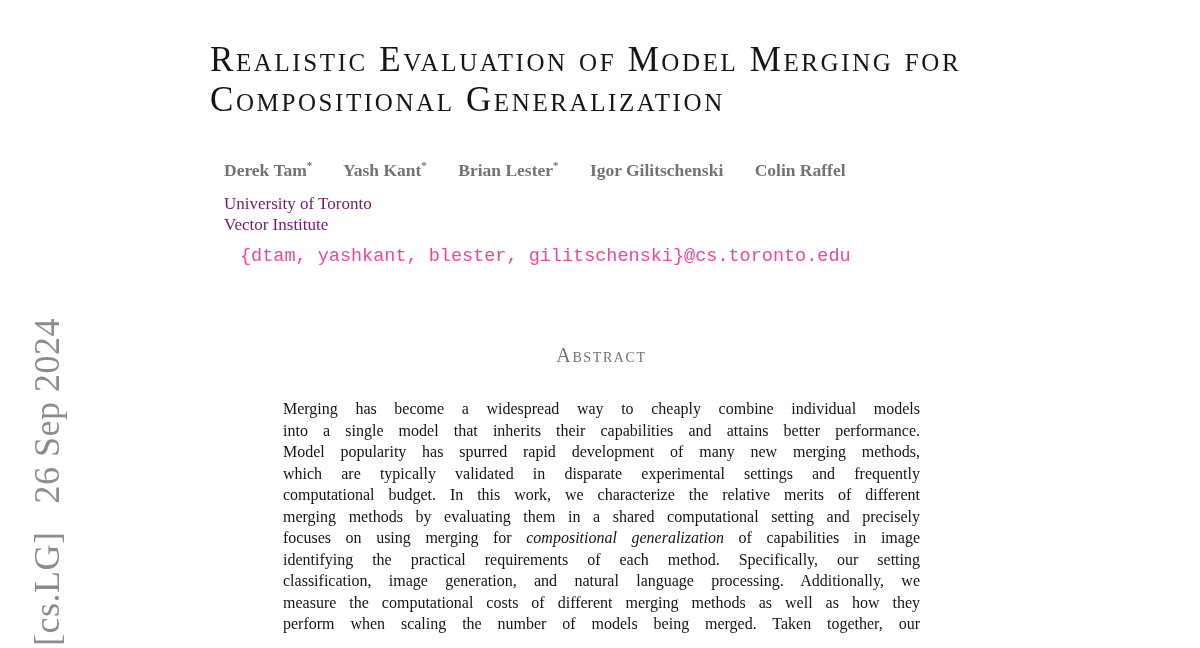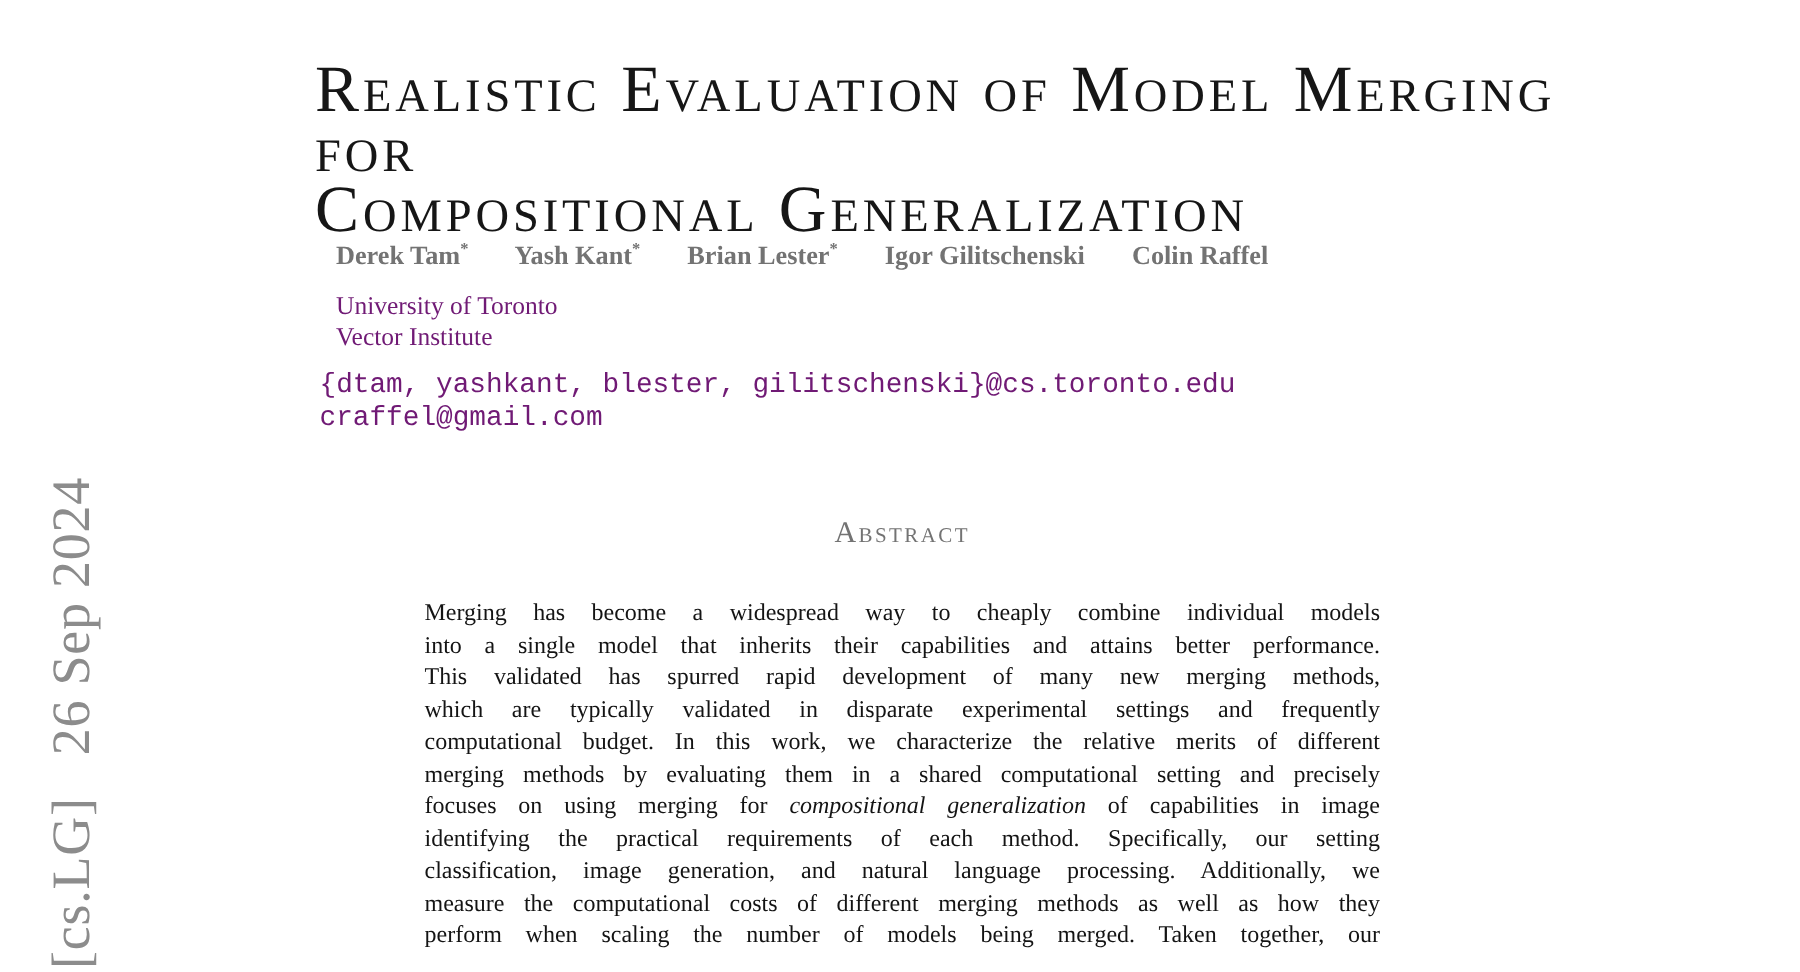--- a/index.html
+++ b/index.html
@@ -32,21 +32,21 @@
   }
   .watermark .wm-date { margin-left: 28px; }
 
   
   .title {
     position: absolute;
     left: 210px;
     top: 40px;
     width: 840px;
     font-variant: small-caps;
-    font-size: 44px;
+    font-size: 35px;
     line-height: 40px;
     letter-spacing: 2.6px;
     color: #161616;
     font-weight: 500;
   }
 
   
   .authors {
     position: absolute;
     left: 224px;
@@ -65,26 +65,26 @@
     left: 224px;
     top: 193px;
     font-size: 17px;
     line-height: 21px;
     color: #701a75;
   }
 
   
   .emails {
     position: absolute;
-    left: 213px;
+    left: 240px;
     top: 246px;
     font-family: "Liberation Mono", "DejaVu Sans Mono", monospace;
     font-size: 18.5px;
     line-height: 21.5px;
-    color: #701a75;
+    color: #ec4899;
     white-space: nowrap;
   }
 
   
   .abstract-heading {
     position: absolute;
     left: 283px;
     top: 344px;
     width: 637px;
     text-align: center;
@@ -130,29 +130,28 @@
     <span class="author"><span>Colin Raffel</span><sup></sup></span>
   </div>
 
   <div class="affiliation">
     <div>University of Toronto</div>
     <div>Vector Institute</div>
   </div>
 
   <div class="emails">
     <div>{dtam, yashkant, blester, gilitschenski}@cs.toronto.edu</div>
-    <div>craffel@gmail.com</div>
   </div>
 
   <div class="abstract-heading">Abstract</div>
 
   <div class="abstract-body">
     <div class="abs-line">Merging has become a widespread way to cheaply combine individual models</div>
     <div class="abs-line">into a single model that inherits their capabilities and attains better performance.</div>
-    <div class="abs-line">This validated has spurred rapid development of many new merging methods,</div>
+    <div class="abs-line">Model popularity has spurred rapid development of many new merging methods,</div>
     <div class="abs-line">which are typically validated in disparate experimental settings and frequently</div>
     <div class="abs-line">computational budget. In this work, we characterize the relative merits of different</div>
     <div class="abs-line">merging methods by evaluating them in a shared computational setting and precisely</div>
     <div class="abs-line"><span>focuses on using merging for </span><span class="it">compositional generalization</span><span> of capabilities in image</span></div>
     <div class="abs-line">identifying the practical requirements of each method. Specifically, our setting</div>
     <div class="abs-line">classification, image generation, and natural language processing. Additionally, we</div>
     <div class="abs-line">measure the computational costs of different merging methods as well as how they</div>
     <div class="abs-line">perform when scaling the number of models being merged. Taken together, our</div>
   </div>
 

